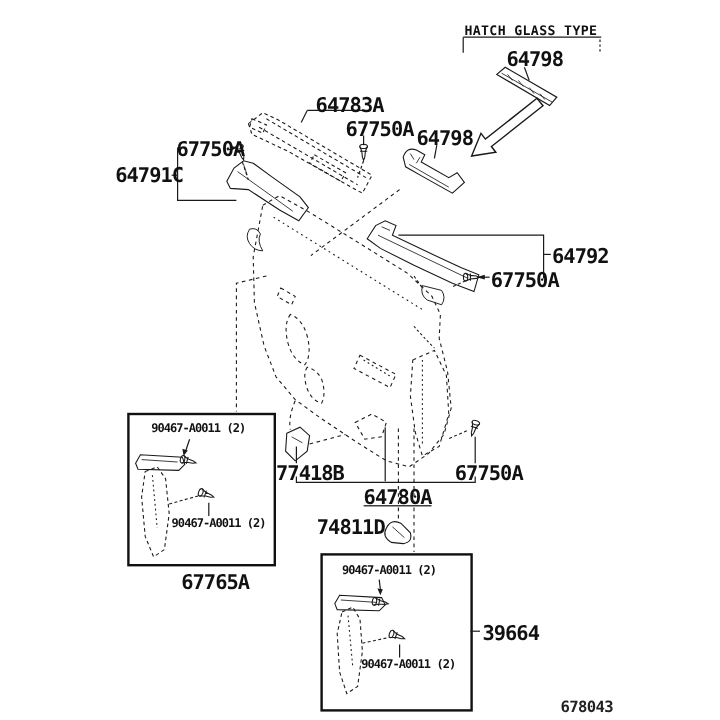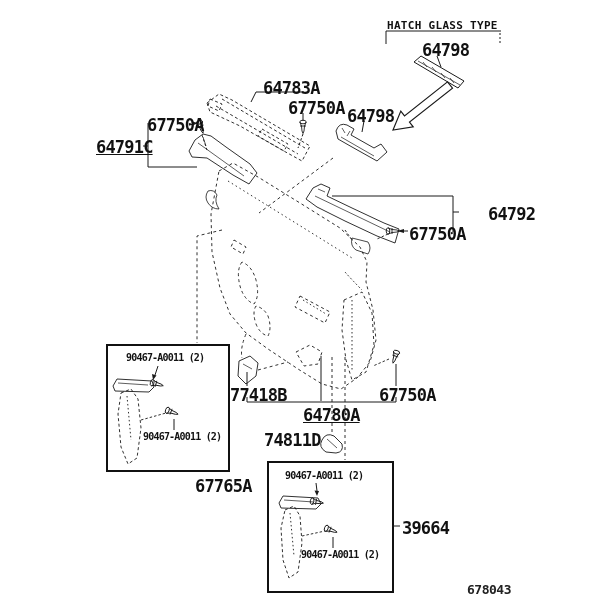--- a/index.html
+++ b/index.html
@@ -175,41 +175,41 @@
   <div class="lbl title" style="left:387px;top:20px;">HATCH GLASS TYPE</div>
 
   <div class="lbl" style="left:422px;top:42px;">64798</div>
 
   <div class="lbl" style="left:263px;top:80px;">64783A</div>
 
   <div class="lbl" style="left:288px;top:100px;">67750A</div>
 
   <div class="lbl" style="left:147px;top:117px;">67750A</div>
 
-  <div class="lbl" style="left:96px;top:139px;text-decoration:underline;">64791C</div>
+  <div class="lbl" style="left:96px;top:139px;">64791C</div>
 
   <div class="lbl" style="left:347px;top:108px;">64798</div>
 
-  <div class="lbl" style="left:460px;top:206px;margin-left:28px;">64792</div>
+  <div class="lbl" style="left:460px;top:206px;">64792</div>
 
   <div class="lbl" style="left:409px;top:226px;">67750A</div>
 
   <div class="lbl" style="left:230px;top:387px;">77418B</div>
 
   <div class="lbl" style="left:379px;top:387px;">67750A</div>
 
   <div class="lbl" style="left:303px;top:407px;text-decoration:underline;">64780A</div>
 
   <div class="lbl" style="left:264px;top:432px;">74811D</div>
 
   <div class="lbl sm" style="left:126px;top:353px;">90467-A0011 (2)</div>
 
   <div class="lbl sm" style="left:143px;top:432px;">90467-A0011 (2)</div>
 
-  <div class="lbl" style="left:151px;top:478px;margin-left:44px;">67765A</div>
+  <div class="lbl" style="left:151px;top:478px;">67765A</div>
 
   <div class="lbl sm" style="left:285px;top:471px;">90467-A0011 (2)</div>
 
   <div class="lbl sm" style="left:301px;top:550px;">90467-A0011 (2)</div>
 
   <div class="lbl" style="left:402px;top:520px;">39664</div>
 
   <div class="lbl code" style="left:467px;top:583px;">678043</div>
 </div>
 

